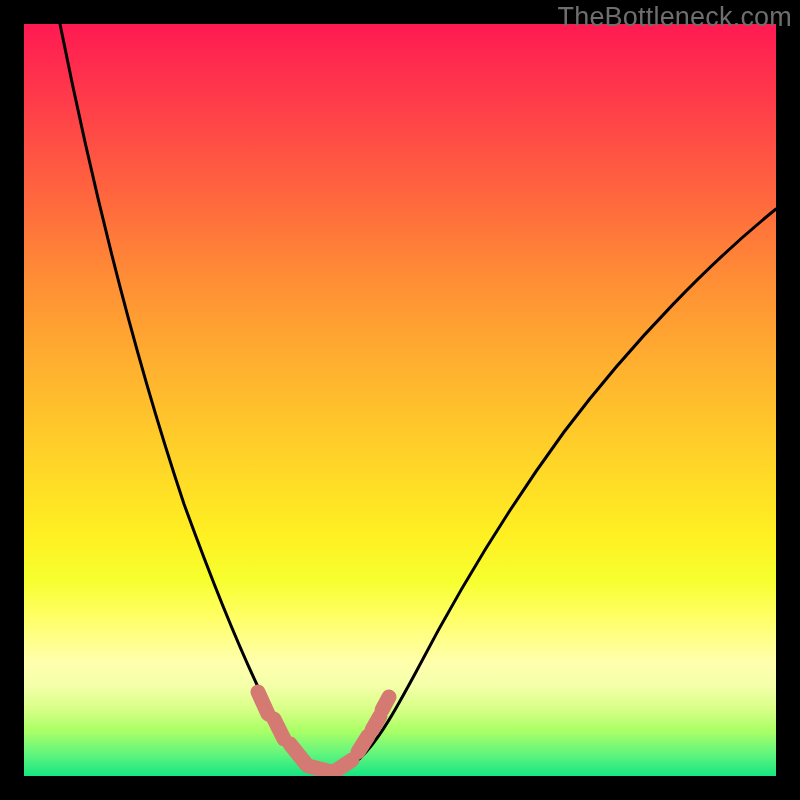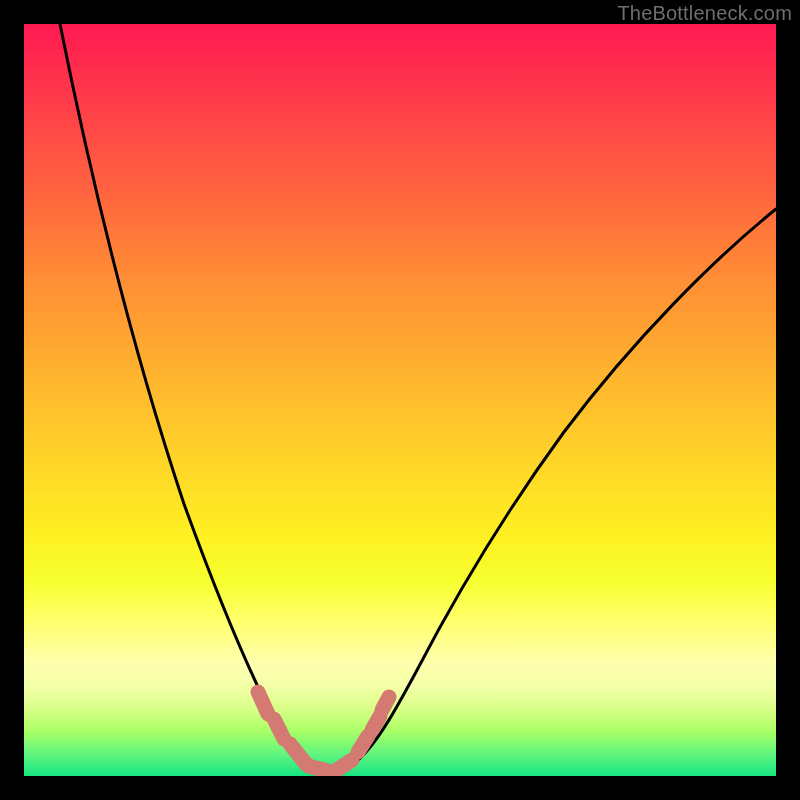--- a/index.html
+++ b/index.html
@@ -51,21 +51,21 @@
       #aaff66 94%,
       #63f57d 97%,
       #16e582 100%
     );
   }
   .watermark {
     position: absolute;
     top: 2px;
     right: 8px;
     color: #6e6e6e;
-    font-size: 20px;
+    font-size: 27px;
     font-weight: 500;
     letter-spacing: 0.2px;
   }
   svg.curve {
     position: absolute;
     left: 0;
     top: 0;
     width: 100%;
     height: 100%;
   }

